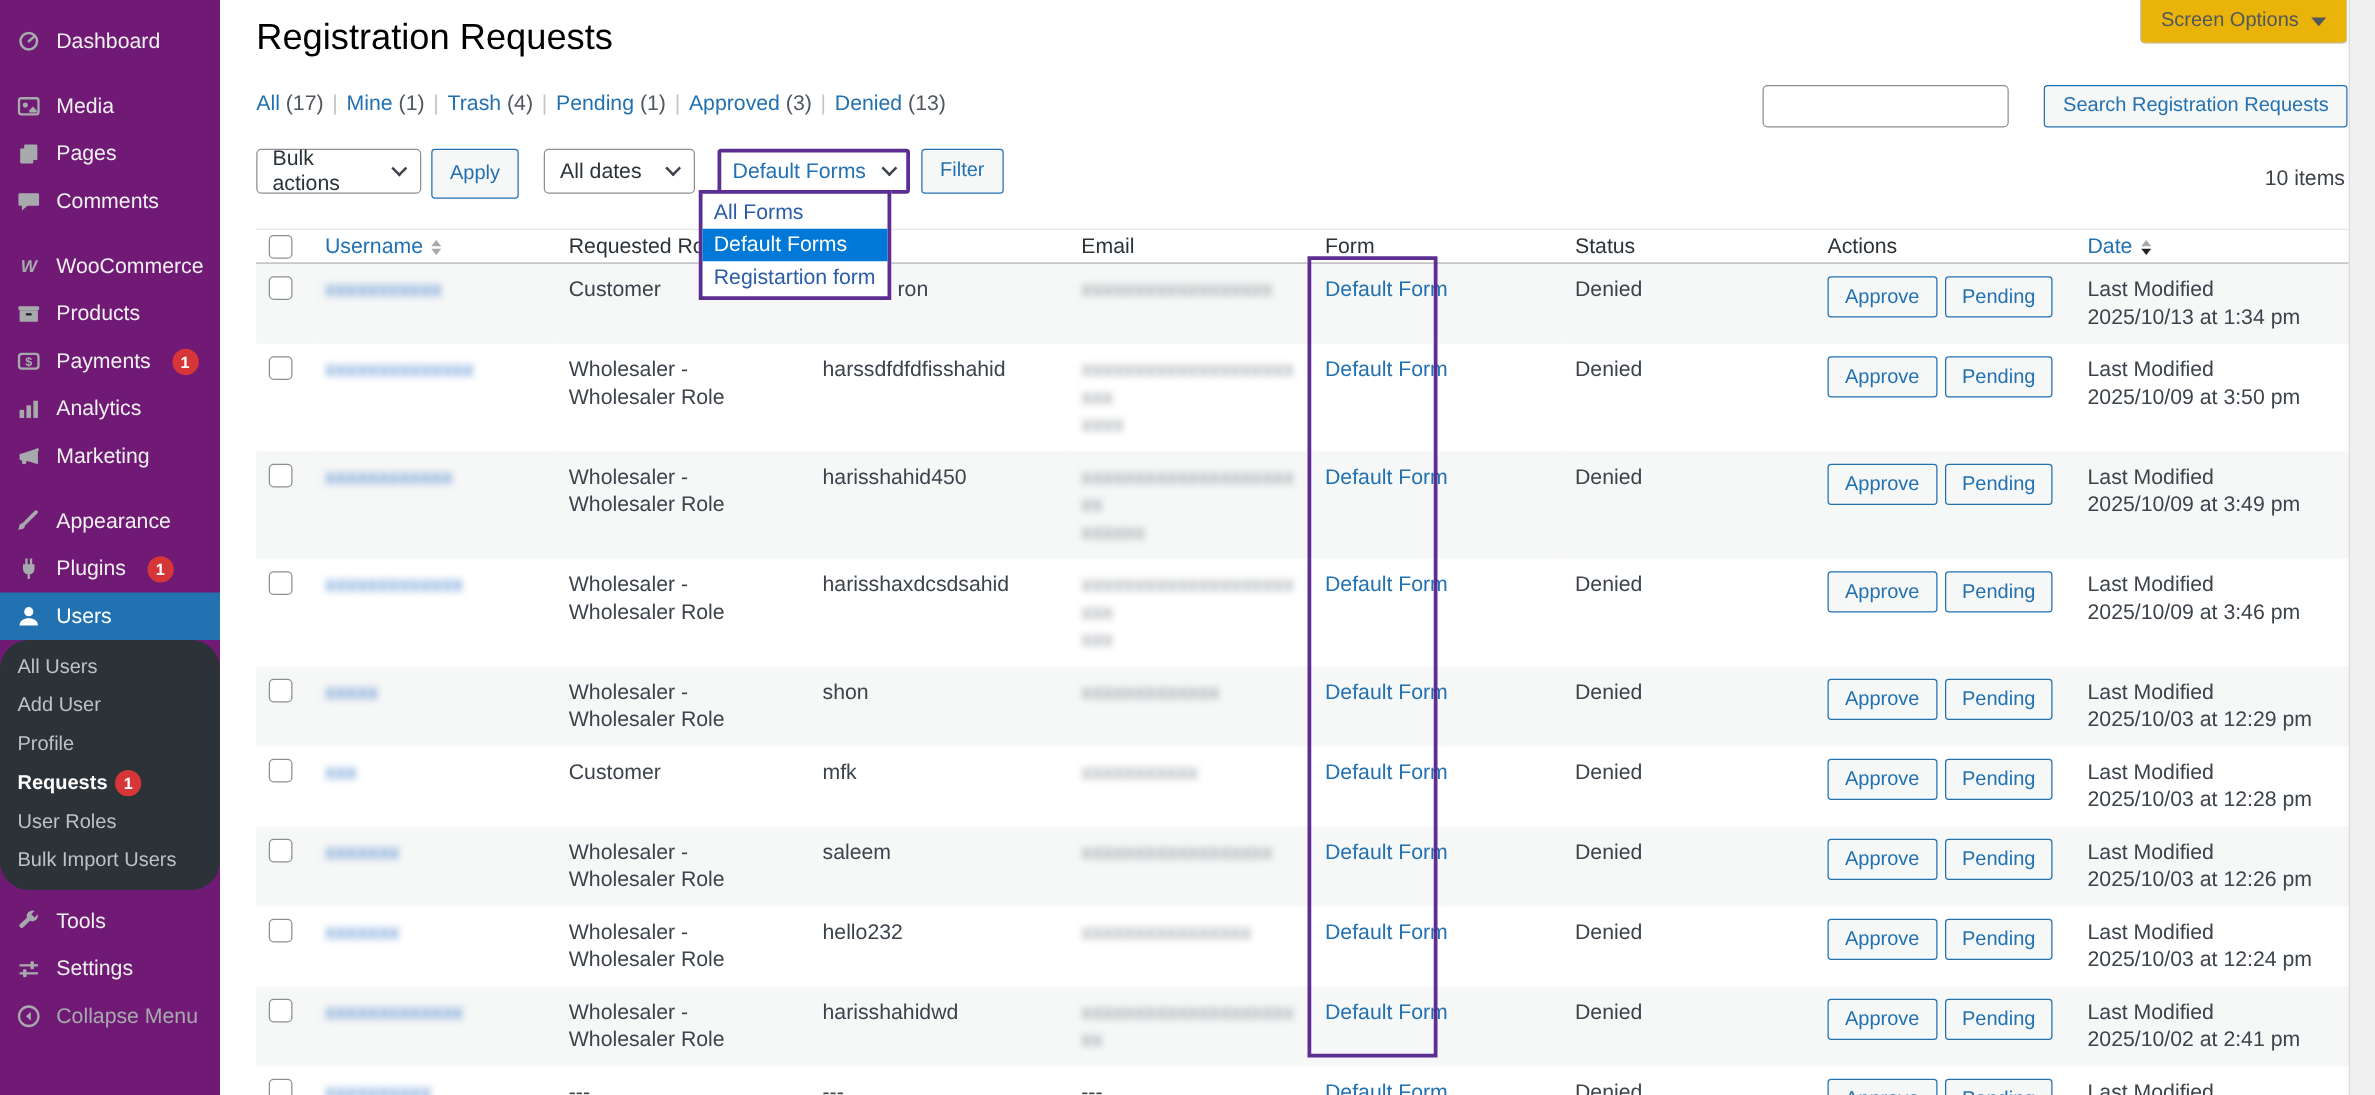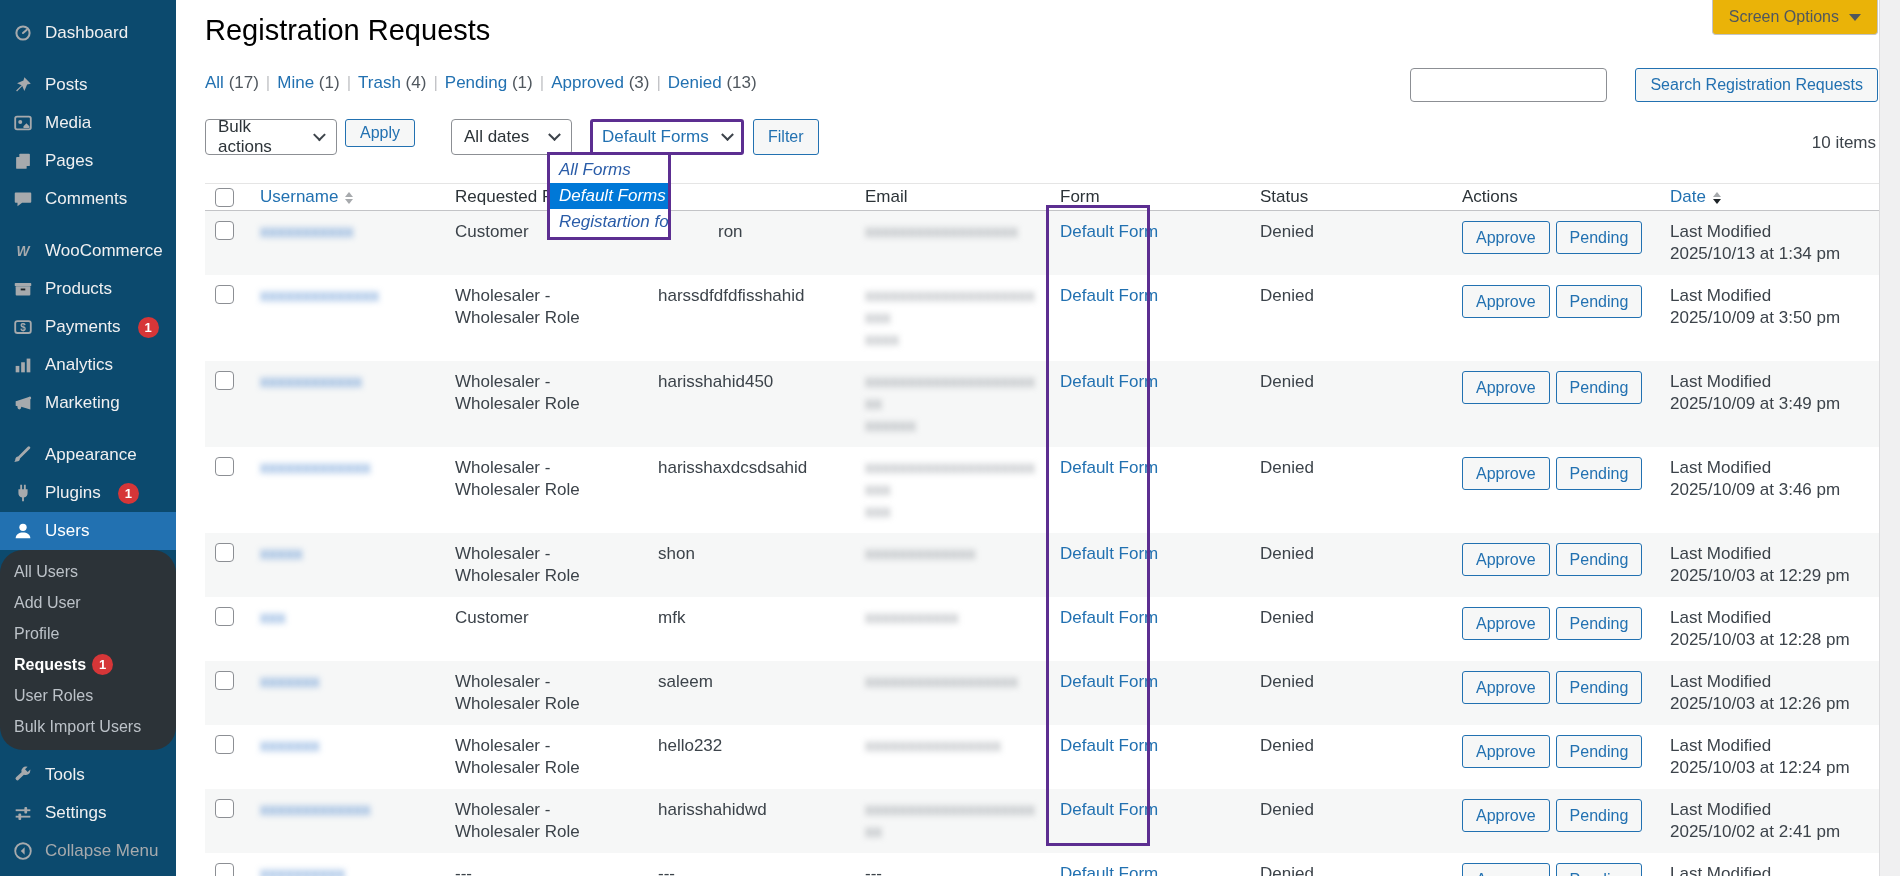--- a/index.html
+++ b/index.html
@@ -1,20 +1,20 @@
 <!DOCTYPE html>
 <html><head>
 <meta charset="utf-8">
 <style>
   * { margin:0; padding:0; box-sizing:border-box; }
   html,body { width:1900px; height:876px; overflow:hidden;
     font-family:"Liberation Sans", sans-serif; background:#fff; color:#3c434a; }
 
   
-  #sidebar { position:absolute; left:0; top:0; width:176px; height:876px; background:#0c4a6e; z-index:50; }
+  #sidebar { position:absolute; left:0; top:0; width:176px; height:876px; background:#701a75; z-index:50; }
   .menu-item { display:flex; align-items:center; gap:11px; padding:8px 12px; height:38px;
     color:#f0f0f1; font-size:17px; cursor:pointer; }
   .menu-item .mi-icon { width:22px; height:22px; color:#a7aaad; flex:0 0 22px; }
   .mi-svg { width:22px; height:22px; fill:currentColor; }
   .menu-item.active { background:#2271b1; color:#fff; }
   .menu-item.active .mi-icon { color:#fff; }
   .menu-gap { height:14px; }
   .badge { display:inline-flex; align-items:center; justify-content:center; min-width:21px; height:21px;
     padding:0 5px; border-radius:50%; background:#d63638; color:#fff; font-size:13px; font-weight:600; margin-left:6px; }
   #submenu { background:#2c3338; padding:6px 0 8px;border-radius:23px; }
@@ -49,27 +49,27 @@
     cursor:pointer; font-family:"Liberation Sans", sans-serif; white-space:nowrap; }
 
   #items-count { position:absolute; top:133px; right:24px; font-size:17px; color:#3c434a; }
 
   #toolbar { position:absolute; left:29px; top:119px; display:flex; align-items:flex-start; }
   .sel { display:flex; align-items:center; justify-content:space-between; height:36px; padding:0 12px;
     border:1px solid #8c8f94; border-radius:4px; background:#fff; color:#2c3338; font-size:17px; cursor:pointer; }
   .chev { width:9px; height:9px; border-right:2px solid #3c434a; border-bottom:2px solid #3c434a;
     transform:rotate(45deg) translate(-2px,-2px); margin-left:12px; }
   #bulk-select { width:132px; margin-right:8px; }
-  #apply-btn { margin-right:36px; height:28px; }
+  #apply-btn { margin-right:20px; height:40px; }
   #dates-select { width:121px; margin-right:18px; }
   #forms-select { width:154px; margin-right:9px; border:3px solid #5c2e91; border-radius:3px; color:#2271b1; padding:0 9px; }
   #filter-btn { height:36px; }
 
-  #forms-panel { position:absolute; left:371px; top:152px; width:124px; background:#fff;
-    border:3px solid #5c2e91; z-index:60; padding:2px 0;font-style:italic; }
+  #forms-panel { position:absolute; left:383px; top:152px; width:154px; background:#fff;
+    border:3px solid #5c2e91; z-index:60; padding:2px 0; }
   .opt { font-size:17px; line-height:26px; height:26px; padding:0 9px; color:#2a5ca8;
     white-space:nowrap; overflow:hidden; cursor:pointer; }
   .opt.selected { background:#0078d7; color:#fff; }
 
   
   #list-table { position:absolute; left:29px; top:183px; width:1675px; border-collapse:collapse;
     border-top:1px solid #e5e5e5; table-layout:fixed; }
   #list-table thead th { border-bottom:1px solid #c3c4c7; text-align:left; font-weight:400;
     font-size:17px; color:#2c3338; padding:3px 10px; height:27px; vertical-align:middle; }
   #list-table thead th.sortable { color:#2271b1; cursor:pointer; }
@@ -103,26 +103,20 @@
       <div class="menu-item">
         <span class="mi-icon"><svg class="mi-svg" viewBox="0 0 24 24">
             <circle cx="12" cy="12" r="7.2" fill="none" stroke="currentColor" stroke-width="2.2"></circle>
             <path d="M12 12L16.2 8.4" stroke="currentColor" stroke-width="2.2" fill="none" stroke-linecap="round"></path>
           </svg></span>
         <span>Dashboard</span>
       </div>
       <div class="menu-gap"></div>
       <div class="menu-item">
         <span class="mi-icon"><svg class="mi-svg" viewBox="0 0 24 24">
-            <path d="M13.5 3.5 20.5 10.5 16.5 11.5 13.5 18.5 11.2 13 5.5 19 4.5 18 10.5 12.3 5.5 10 12.5 7z"></path>
-          </svg></span>
-        <span>Posts</span>
-      </div>
-      <div class="menu-item">
-        <span class="mi-icon"><svg class="mi-svg" viewBox="0 0 24 24">
             <rect x="3.5" y="5" width="17" height="14" rx="2" fill="none" stroke="currentColor" stroke-width="2"></rect>
             <circle cx="9" cy="11" r="2.2"></circle>
             <path d="M12.5 15.5l3.2-3.2 3.3 3.3v1.9h-6.5z"></path>
           </svg></span>
         <span>Media</span>
       </div>
       <div class="menu-item">
         <span class="mi-icon"><svg class="mi-svg" viewBox="0 0 24 24">
             <rect x="8" y="4" width="11.5" height="13.5" rx="1"></rect>
             <rect x="4.5" y="7.5" width="11.5" height="13" rx="1"></rect>

